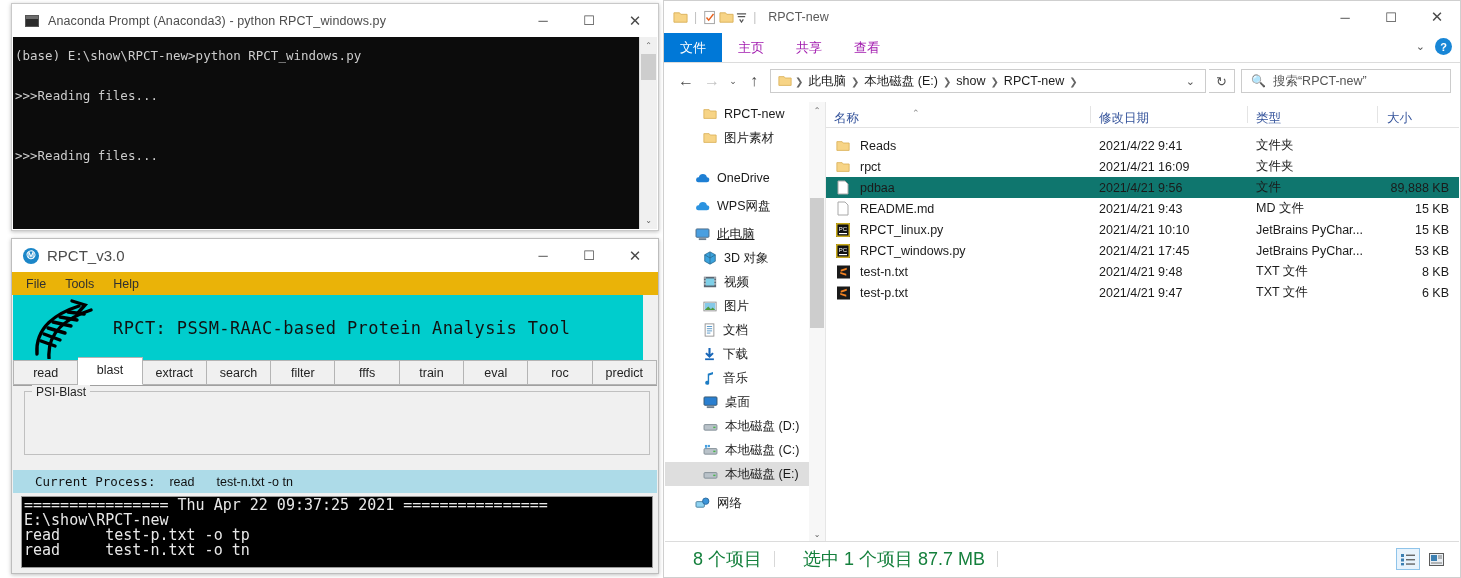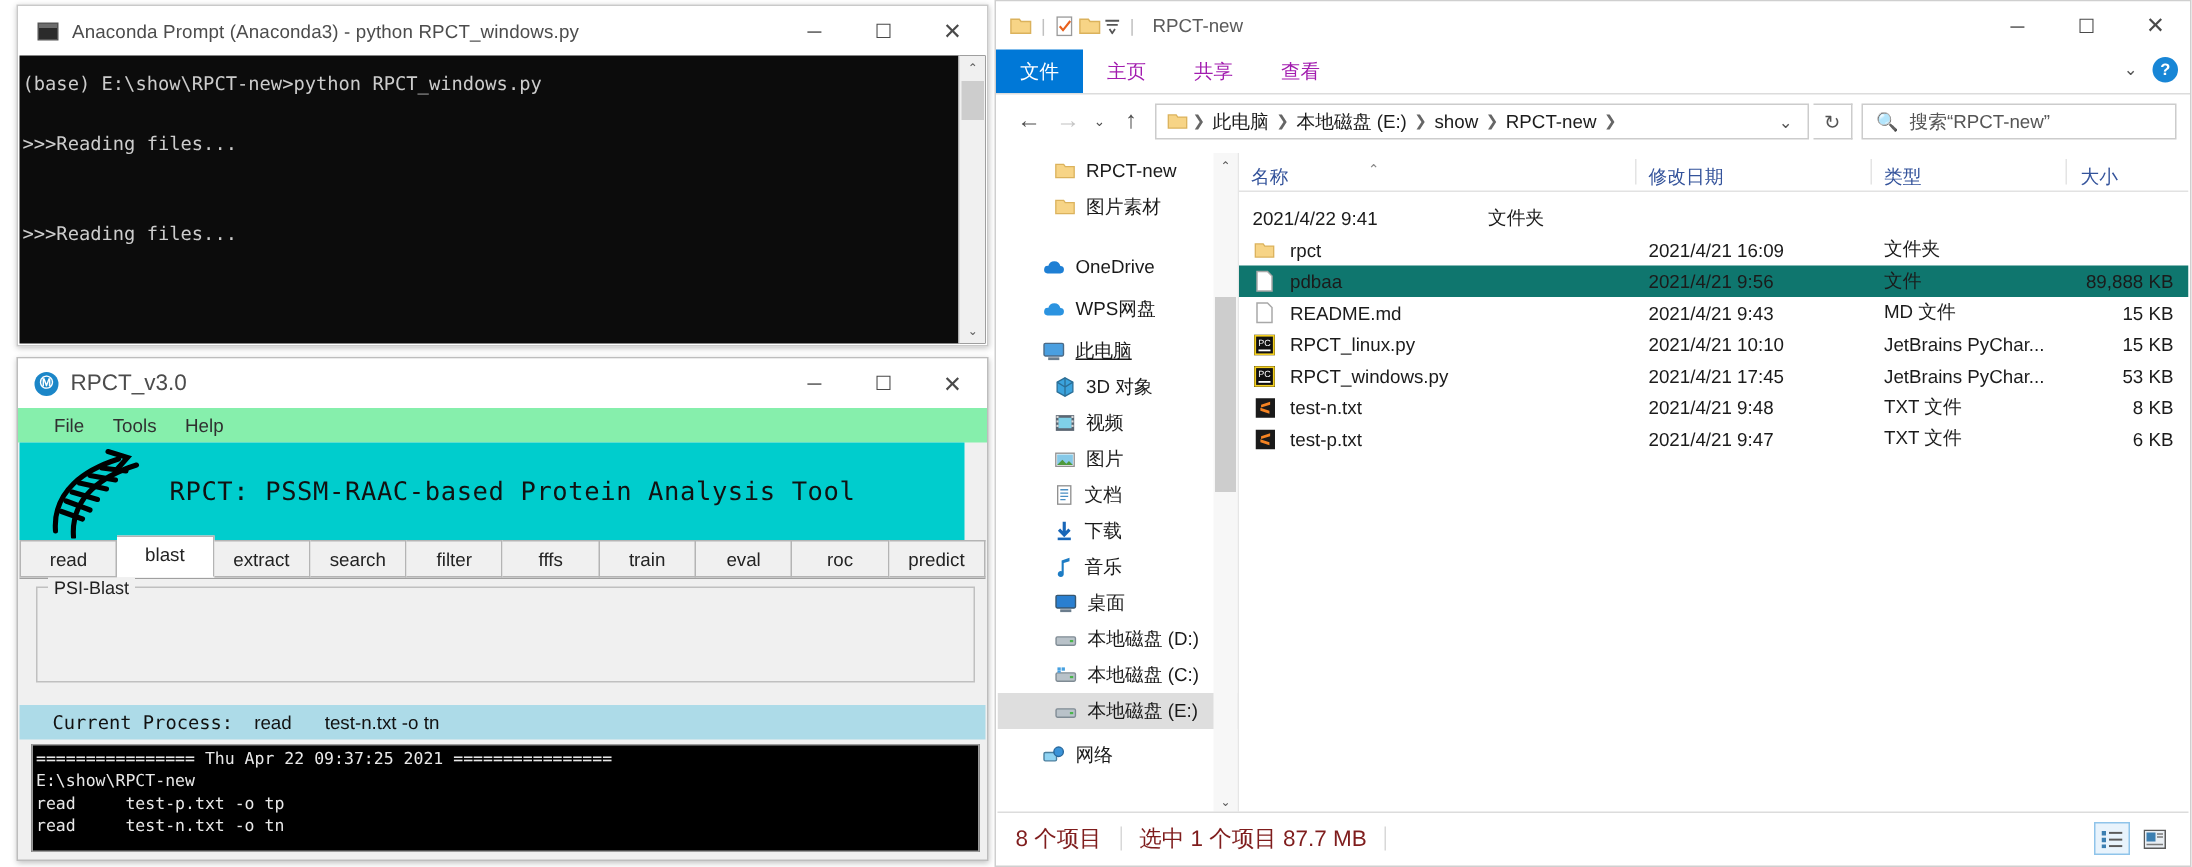--- a/index.html
+++ b/index.html
@@ -30,21 +30,21 @@
   #anaconda .vsb .ar{height:17px;display:flex;align-items:center;justify-content:center;font-size:8px;color:#606060;}
   #anaconda .vsb .th{position:absolute;top:17px;left:1px;right:1px;height:26px;background:#cdcdcd;}
 
   
   #rpct{left:11px;top:238px;width:648px;height:336px;border:1px solid #bdbdbd;
      box-shadow:0 1px 4px rgba(0,0,0,.25);background:#f0f0f0;}
   #rpct .tbar{height:33px;display:flex;align-items:center;background:#fff;}
   #rpct .tico{width:16px;height:16px;border-radius:50%;margin-left:11px;margin-right:8px;
      background:#1b86c8;color:#fff;font-size:9px;font-weight:bold;display:flex;align-items:center;justify-content:center;}
   #rpct .ttl{font-size:15px;color:#4c4c4c;}
-  #rpct .menubar{height:23px;background:#86efac;display:flex;align-items:center;padding-left:24px;gap:19px;}
+  #rpct .menubar{height:23px;background:#eab308;display:flex;align-items:center;padding-left:14px;gap:19px;}
   #rpct .menubar span{font-size:12.5px;color:#303030;}
   #rpct .banner{position:absolute;left:1px;top:56px;right:15px;height:65px;background:#00cdcd;display:flex;align-items:center;}
   #rpct .banner .bt{font-family:"DejaVu Sans Mono","Liberation Mono",monospace;font-size:17px;color:#111;
      letter-spacing:.4px;margin-left:100px;white-space:nowrap;}
   #rpct .dna{position:absolute;left:12px;top:2px;width:78px;height:62px;}
 
   #rpct .tabs{position:absolute;left:1px;top:121px;right:1px;height:25px;display:flex;
      background:#f0f0f0;border-bottom:1px solid #a0a0a0;}
   #rpct .tab{flex:1;display:flex;align-items:center;justify-content:center;font-size:12.5px;color:#232323;
      background:#f0f0f0;border:1px solid #b4b4b4;border-left:none;box-sizing:border-box;}
@@ -56,21 +56,21 @@
   #rpct .glabel{position:absolute;left:20px;top:146px;background:#f0f0f0;padding:0 4px;font-size:12px;color:#222;}
 
   #rpct .procbar{position:absolute;left:1px;top:231px;right:1px;height:23px;background:#addbe8;display:flex;align-items:center;}
   #rpct .procbar .p1{font-family:"DejaVu Sans Mono","Liberation Mono",monospace;font-size:12.5px;color:#111;margin-left:22px;}
   #rpct .procbar .p2{font-size:12.5px;color:#111;margin-left:14px;}
   #rpct .procbar .p3{font-size:12.5px;color:#111;margin-left:22px;}
 
   #rpct .term{position:absolute;left:9px;top:257px;width:630px;height:70px;background:#000;
      border:1px solid #9a9a9a;overflow:hidden;}
   #rpct .term pre{margin:0;color:#e8e8e8;font-family:"DejaVu Sans Mono","Liberation Mono",monospace;
-     font-size:11px;line-height:15px;padding:1px 0 0 2px;white-space:pre;}
+     font-size:15px;line-height:15px;padding:1px 0 0 2px;white-space:pre;}
 
   
   #explorer{left:663px;top:0;width:798px;height:578px;border:1px solid #cfcfcf;background:#fff;}
   #explorer .tbar{height:32px;display:flex;align-items:center;background:#fff;}
   #explorer .qa{display:flex;align-items:center;margin-left:9px;gap:2px;}
   #explorer .ttl{font-size:12.5px;color:#5a5a5a;margin-left:8px;}
   #explorer .sep{color:#c0c0c0;font-size:12px;margin:0 4px;}
   #explorer .ribbon{height:29px;display:flex;align-items:flex-end;background:#fff;border-bottom:1px solid #dcdcdc;position:relative;}
   #explorer .rtab{height:29px;padding:0 16px;display:flex;align-items:center;font-size:13px;color:#a21caf;}
   #explorer .rtab.act{background:#0078d7;color:#fff;}
@@ -113,21 +113,21 @@
   #explorer .frow{display:flex;height:21px;align-items:center;font-size:12.5px;color:#1b1b1b;}
   #explorer .frow.sel{background:#0f766e;}
   #explorer .c-name{width:264px;display:flex;align-items:center;padding-left:8px;box-sizing:border-box;}
   #explorer .c-date{width:157px;box-sizing:border-box;padding-left:9px;}
   #explorer .c-type{width:130px;box-sizing:border-box;padding-left:9px;}
   #explorer .c-size{width:82px;box-sizing:border-box;text-align:right;padding-right:10px;}
   #explorer .fico{width:18px;margin-right:8px;display:flex;align-items:center;justify-content:center;}
 
   #explorer .status{position:absolute;left:1px;right:1px;bottom:1px;height:34px;border-top:1px solid #dcdcdc;
      display:flex;align-items:center;background:#fff;}
-  #explorer .status .st{font-size:15px;color:#7f1d1d;margin-left:12px;}
+  #explorer .status .st{font-size:18px;color:#15803d;margin-left:28px;}
   #explorer .status .vsep{width:1px;height:16px;background:#d8d8d8;margin-left:12px;}
   #explorer .vbtns{margin-left:auto;display:flex;align-items:center;gap:5px;margin-right:12px;}
   #explorer .vb{width:22px;height:20px;display:flex;align-items:center;justify-content:center;}
   #explorer .vb.act{border:1px solid #8fc4ea;background:#e8f3fc;}
 </style>
 </head>
 <body>
 
 <div class="win" id="anaconda">
   <div class="tbar">
@@ -454,20 +454,28 @@
           <span>名称</span>
           <span class="sortarrow">⌃</span>
         </div>
         <div class="c-date">修改日期</div>
         <div class="c-type">类型</div>
         <div class="c-size" style="text-align:left;padding-left:9px;">大小</div>
       </div>
 
       <div style="padding-top:7px;">
         <div class="frow">
+          <div class="c-name">
+            <span class="fico">
+                <svg width="14" height="14" viewBox="0 0 16 16">
+                  <path d="M1 3h6l1.2 1.6H15V13H1z" fill="#f7d486" stroke="#dbb25c"></path>
+                </svg>
+              </span>
+            <span>Reads</span>
+          </div>
           <div class="c-date">2021/4/22 9:41</div>
           <div class="c-type">文件夹</div>
           <div class="c-size"></div>
         </div>
 
         <div class="frow">
           <div class="c-name">
             <span class="fico">
                 <svg width="14" height="14" viewBox="0 0 16 16">
                   <path d="M1 3h6l1.2 1.6H15V13H1z" fill="#f7d486" stroke="#dbb25c"></path>

